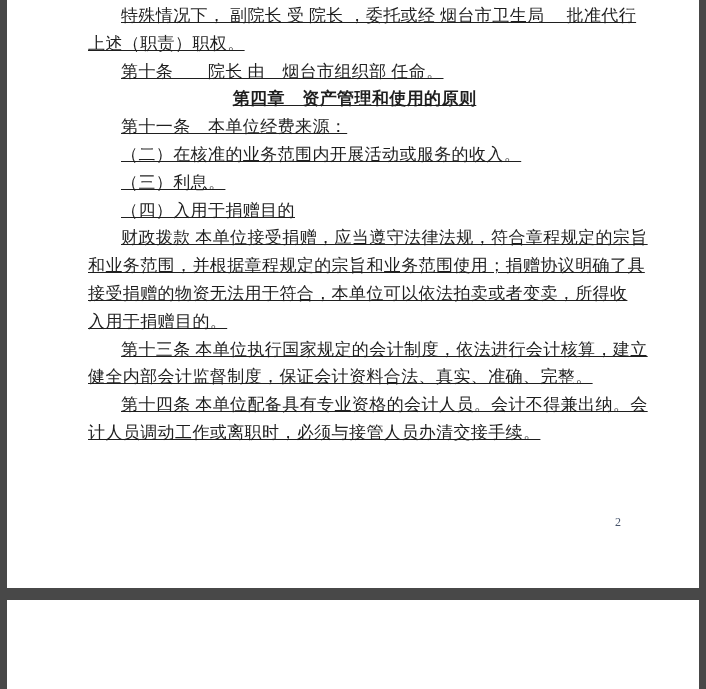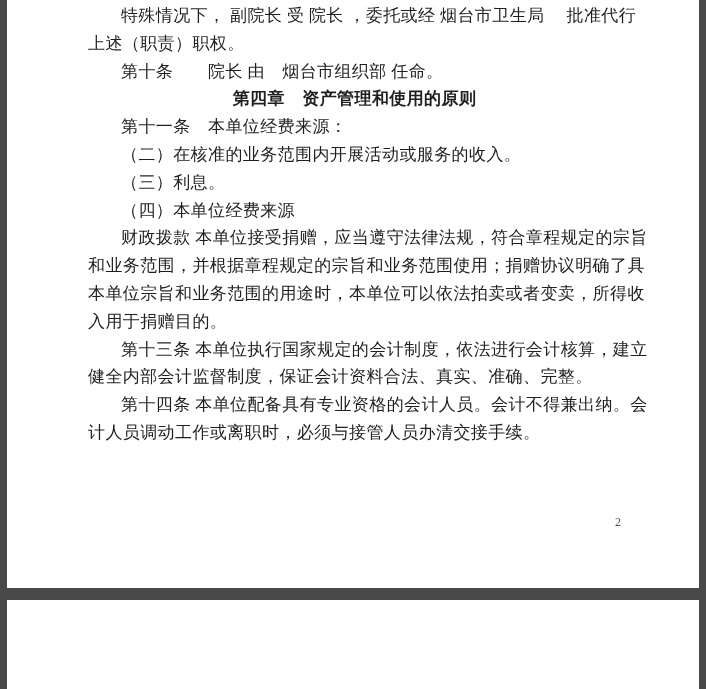--- a/index.html
+++ b/index.html
@@ -32,20 +32,21 @@
     bottom: 0;
   }
   .text-column {
     position: absolute;
     left: 81px;
     top: 2px;
     width: 533px;
     color: var(--text-color, #1f1f1f);
     font-size: 17px;
     letter-spacing: 0.4px;
+    text-decoration: underline;
   }
   .line {
     height: 27.8px;
     line-height: 27.8px;
     white-space: pre;
   }
   .line.indent {
     padding-left: 33px;
   }
   .line.heading {
@@ -80,24 +81,24 @@
 
   <div class="page page-current">
     <div class="text-column" id="lines-container">
         <div class="line indent">特殊情况下， 副院长 受 院长 ，委托或经 烟台市卫生局　 批准代行</div>
         <div class="line plain">上述（职责）职权。</div>
         <div class="line indent">第十条　　院长 由　烟台市组织部 任命。</div>
         <div class="line heading">第四章　资产管理和使用的原则</div>
         <div class="line indent">第十一条　本单位经费来源：</div>
         <div class="line indent">（二）在核准的业务范围内开展活动或服务的收入。</div>
         <div class="line indent">（三）利息。</div>
-        <div class="line indent">（四）本单位经费来源</div>
+        <div class="line indent">（四）入用于捐赠目的</div>
         <div class="line indent">财政拨款 本单位接受捐赠，应当遵守法律法规，符合章程规定的宗旨</div>
         <div class="line plain">和业务范围，并根据章程规定的宗旨和业务范围使用；捐赠协议明确了具</div>
-        <div class="line plain">本单位宗旨和业务范围的用途时，本单位可以依法拍卖或者变卖，所得收</div>
+        <div class="line plain">接受捐赠的物资无法用于符合，本单位可以依法拍卖或者变卖，所得收</div>
         <div class="line plain">入用于捐赠目的。</div>
         <div class="line indent">第十三条 本单位执行国家规定的会计制度，依法进行会计核算，建立</div>
         <div class="line plain">健全内部会计监督制度，保证会计资料合法、真实、准确、完整。</div>
         <div class="line indent">第十四条 本单位配备具有专业资格的会计人员。会计不得兼出纳。会</div>
         <div class="line plain">计人员调动工作或离职时，必须与接管人员办清交接手续。</div>
       </div>
     <div class="page-number">2</div>
   </div>
 
   <div class="page-gap"></div>

